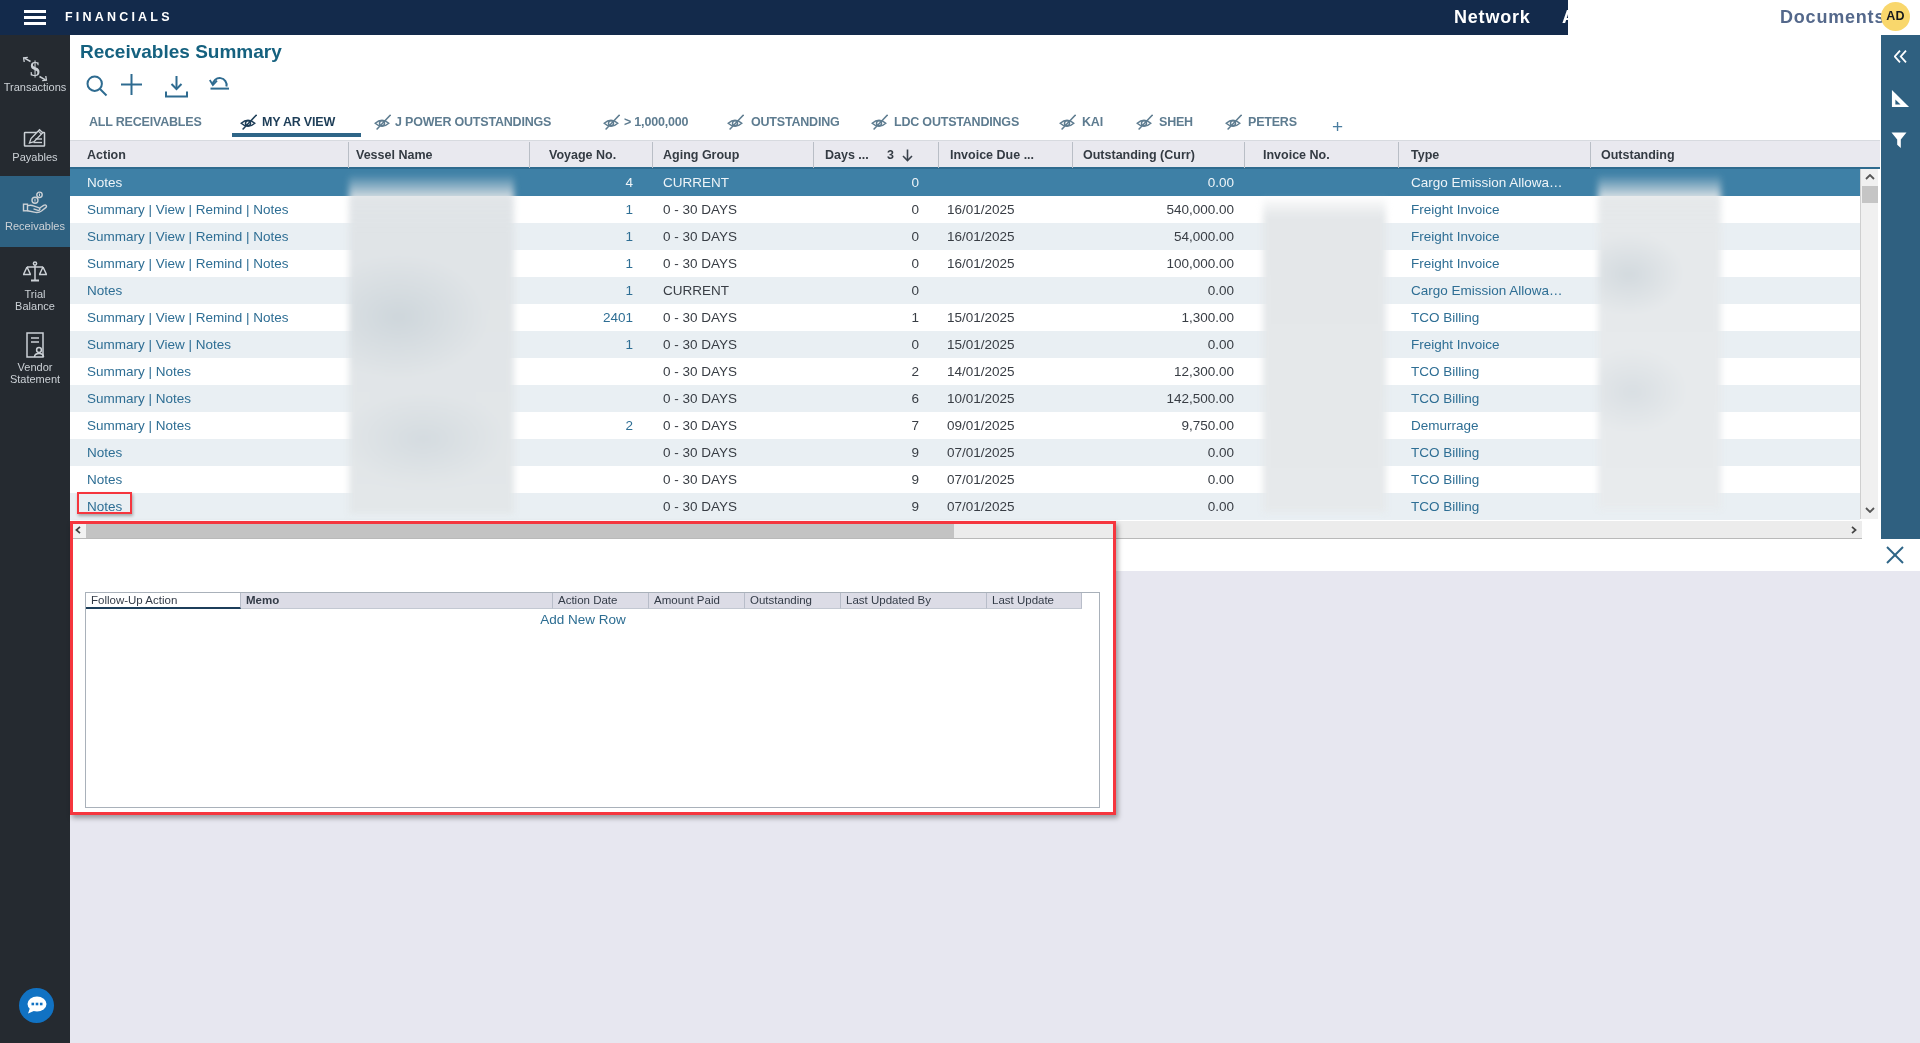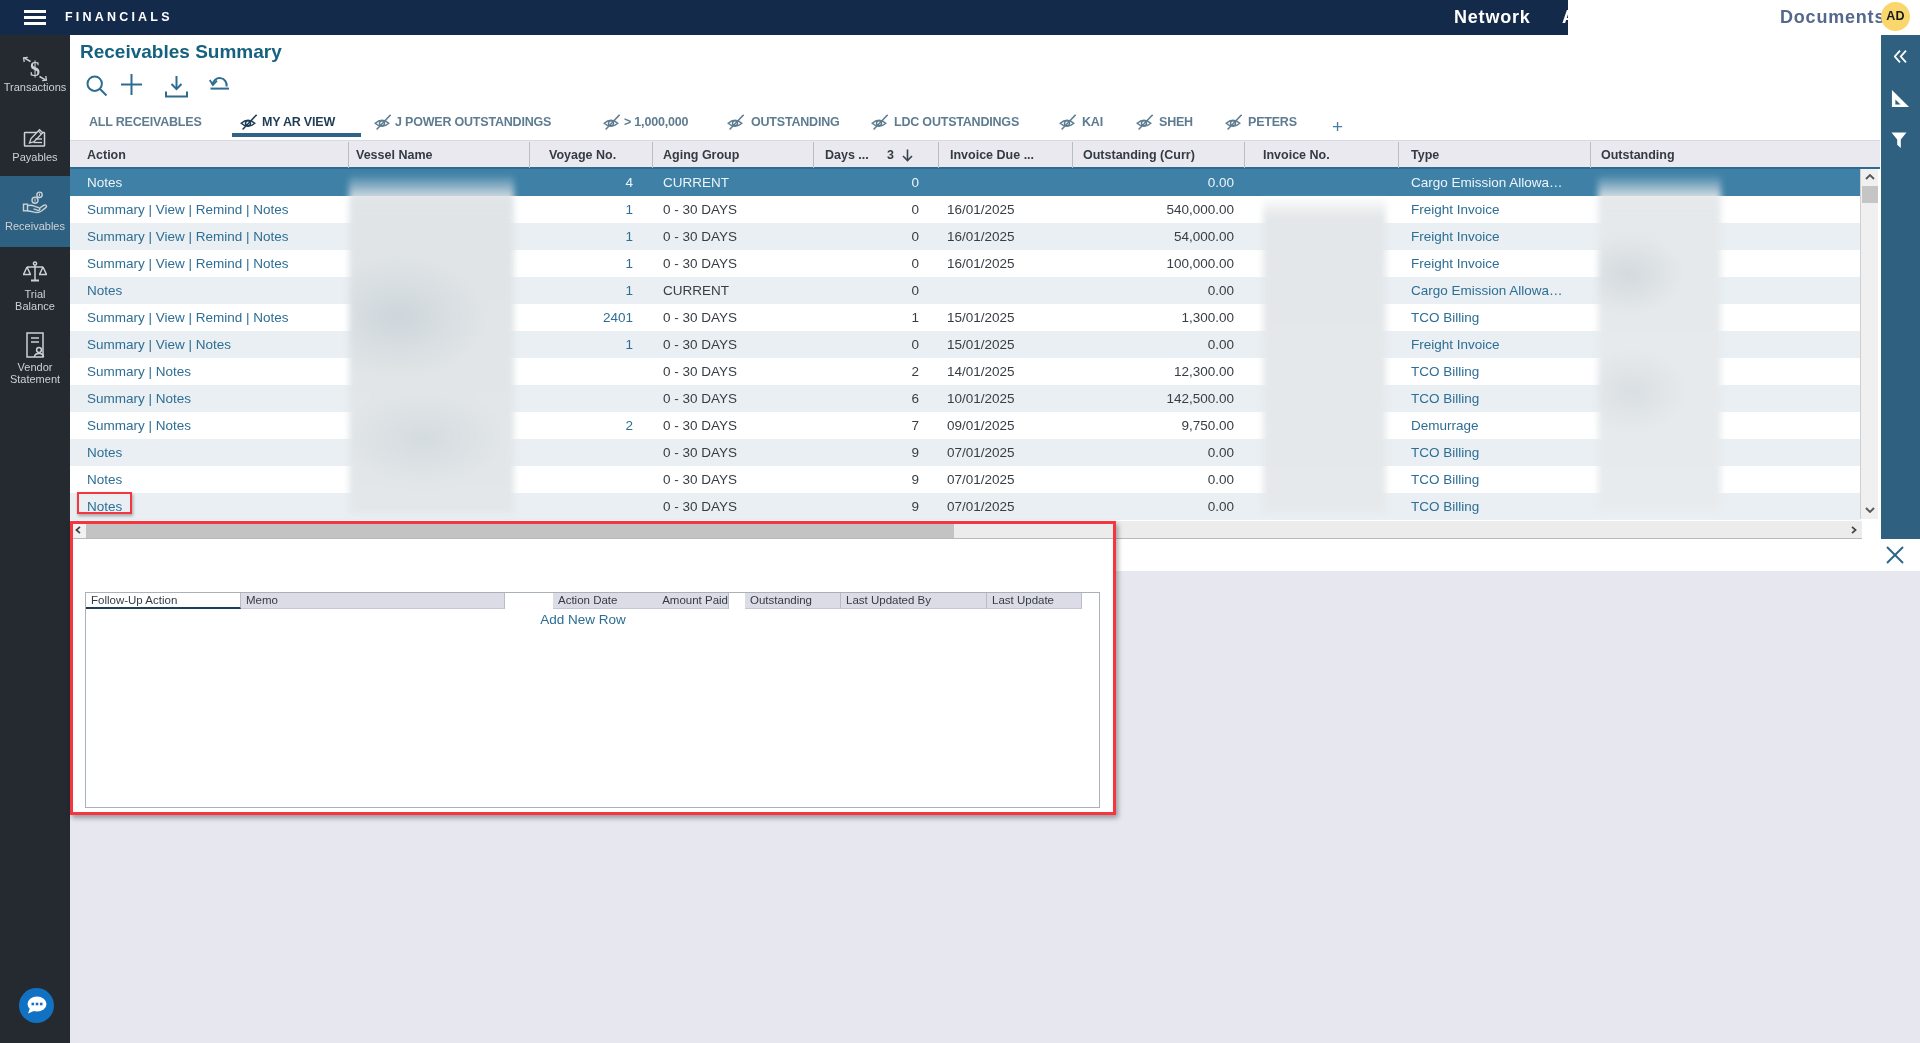--- a/index.html
+++ b/index.html
@@ -416,23 +416,23 @@
       <polyline points="1,0.8 4.6,4 1,7.2"></polyline>
     </svg>
 </div>
 
 <div id="lav"></div>
 <div id="wstrip"></div>
 <div id="panel"></div>
 
 <div id="subtbl">
   <div class="sth" style="left:0; width:155px; background:#fff; border-bottom:2px solid #1c3e5a;">Follow-Up Action</div>
-  <div class="sth" style="left:155px; width:264px;">Memo</div>
+  <div class="sth" style="left:155px; width:312px;font-weight:bold;">Memo</div>
   <div class="sth" style="left:467px; width:96px;">Action Date</div>
-  <div class="sth" style="left:547px; width:96px;text-align:right;">Amount Paid</div>
+  <div class="sth" style="left:563px; width:96px;">Amount Paid</div>
   <div class="sth" style="left:659px; width:96px;">Outstanding</div>
   <div class="sth" style="left:755px; width:146px;">Last Updated By</div>
   <div class="sth" style="left:901px; width:95px;">Last Update</div>
 </div>
 <div id="addrow">Add New Row</div>
 
 <svg class="abs" style="left:1886px; top:546px;" width="18" height="18" viewBox="0 0 18 18" fill="none" stroke="#2e6587" stroke-width="2">
     <line x1="1" y1="1" x2="17" y2="17"></line>
     <line x1="17" y1="1" x2="1" y2="17"></line>
   </svg>

